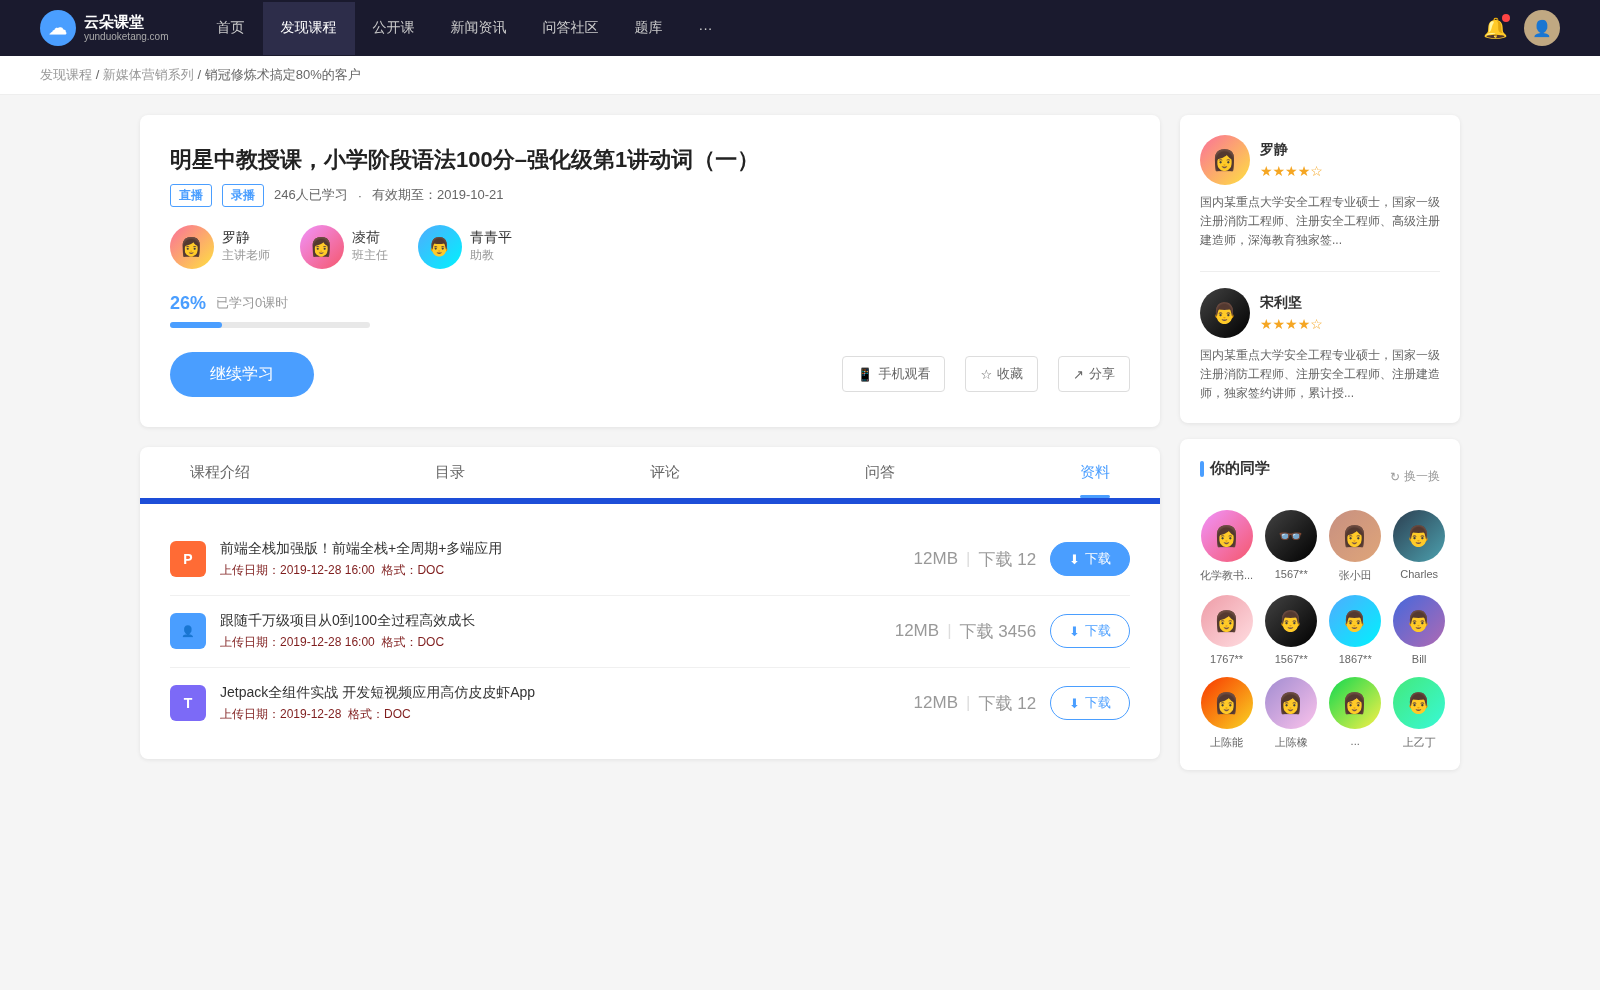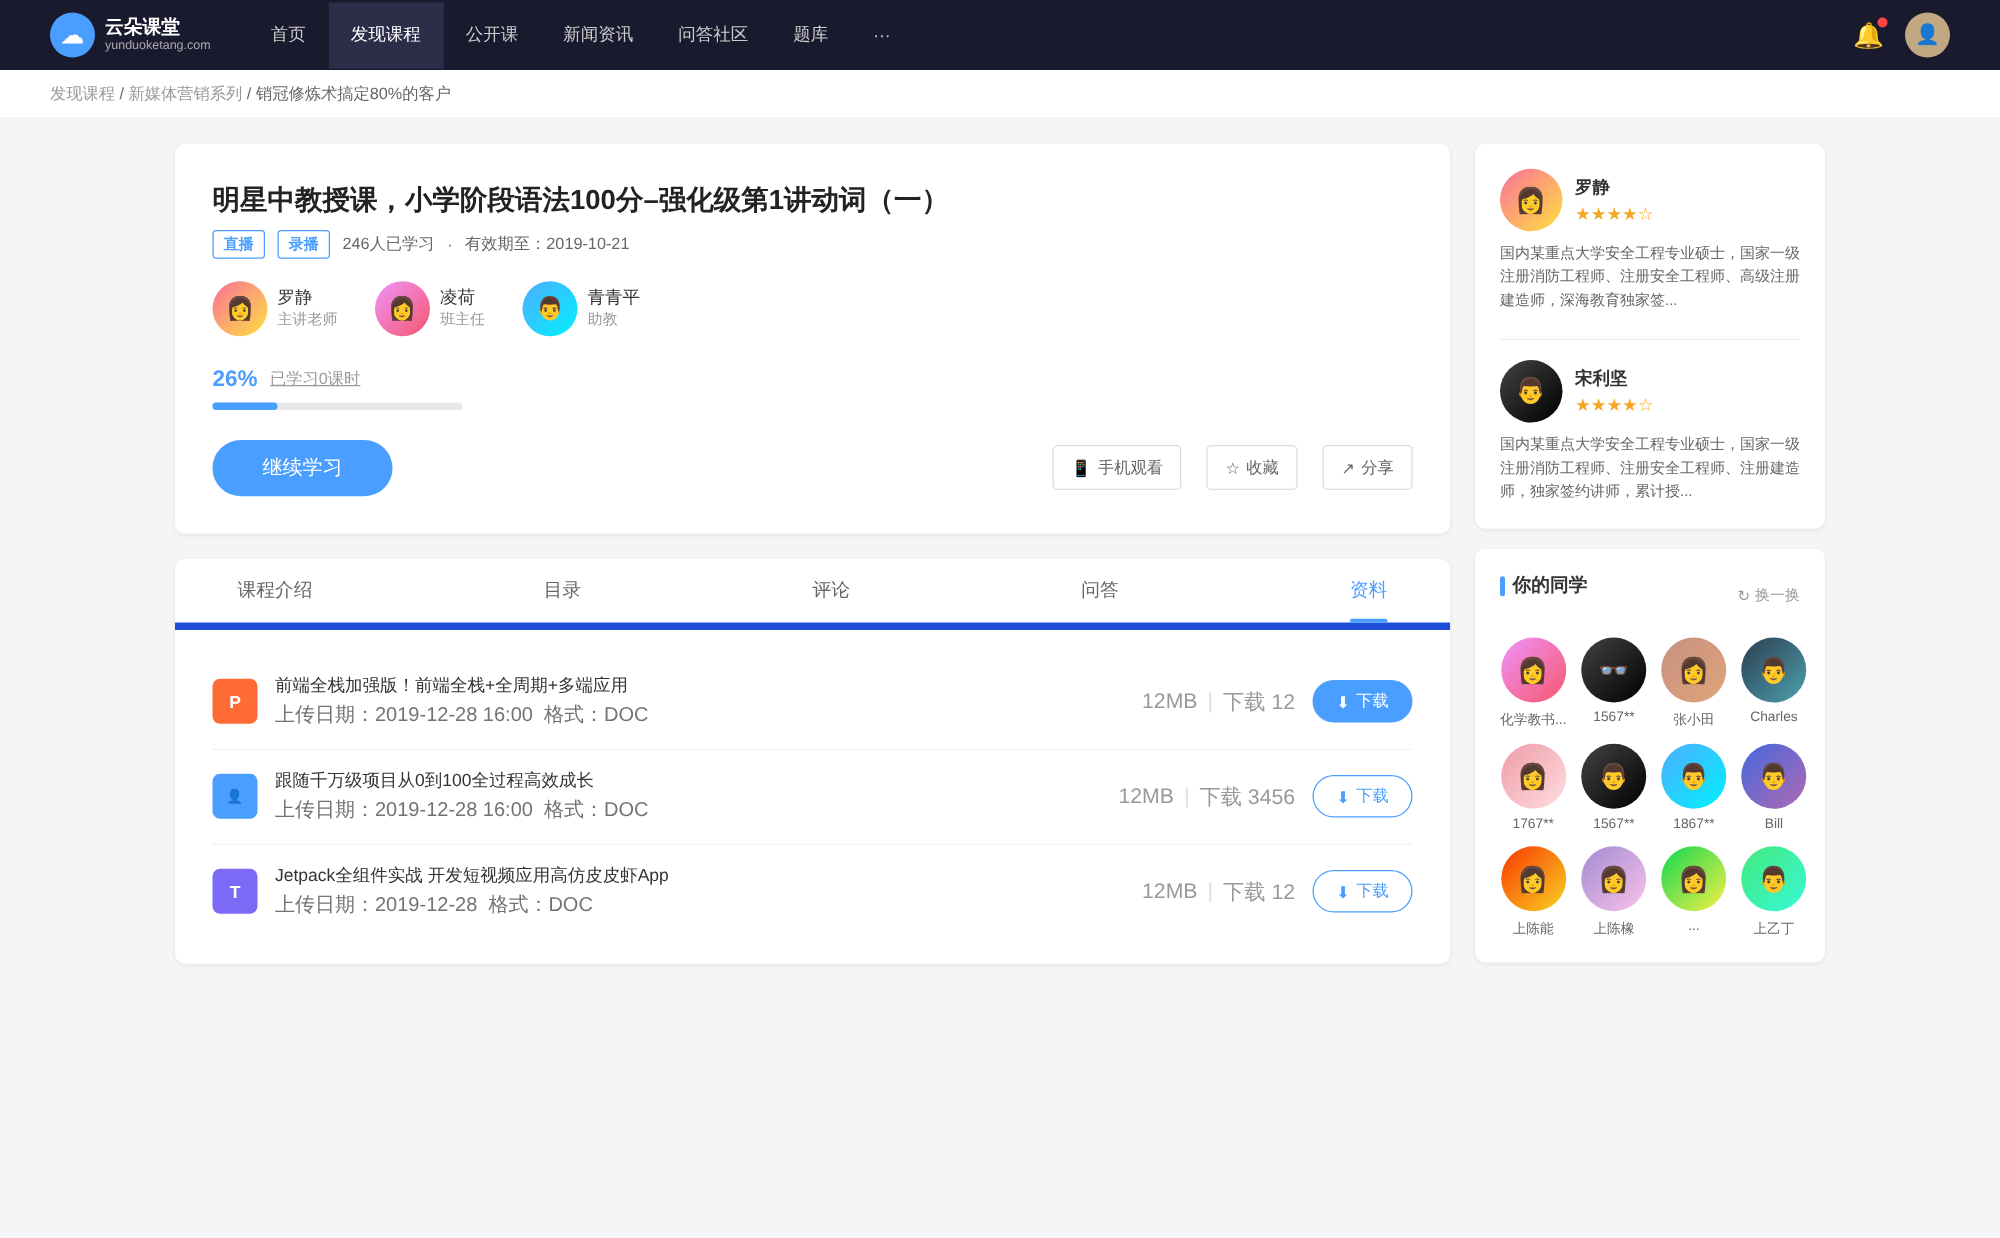--- a/index.html
+++ b/index.html
@@ -39,21 +39,21 @@
     .badge-live { border: 1px solid #4a9eff; color: #4a9eff; }
     .badge-recorded { border: 1px solid #4a9eff; color: #4a9eff; }
     .teachers { display: flex; align-items: center; gap: 30px; margin-bottom: 24px; }
     .teacher-item { display: flex; align-items: center; gap: 8px; }
     .teacher-avatar { width: 44px; height: 44px; border-radius: 50%; background: #ddd; overflow: hidden; display: flex; align-items: center; justify-content: center; font-size: 18px; color: white; }
     .teacher-info .name { font-size: 14px; color: #333; font-weight: 500; }
     .teacher-info .role { font-size: 12px; color: #999; }
     .progress-section { margin-bottom: 24px; }
     .progress-label { display: flex; align-items: center; gap: 10px; margin-bottom: 8px; }
     .progress-percent { font-size: 18px; font-weight: bold; color: #4a9eff; }
-    .progress-text { font-size: 13px; color: #999; text-decoration: underline; }
+    .progress-text { font-size: 13px; color: #999; }
     .progress-bar-bg { height: 6px; background: #e8e8e8; border-radius: 3px; width: 200px; }
     .progress-bar-fill { height: 6px; background: #4a9eff; border-radius: 3px; }
     .course-actions { display: flex; align-items: center; gap: 20px; }
     .btn-continue { background: #4a9eff; color: white; border: none; border-radius: 25px; padding: 12px 40px; font-size: 16px; cursor: pointer; font-weight: 500; }
     .action-btns { display: flex; gap: 20px; margin-left: auto; }
     .action-btn { display: flex; align-items: center; gap: 5px; color: #666; cursor: pointer; font-size: 13px; background: none; border: 1px solid #ddd; padding: 8px 14px; border-radius: 4px; }
 
     
     .tabs-card { background: white; border-radius: 8px; box-shadow: 0 1px 4px rgba(0,0,0,0.08); }
     .tabs-header { display: flex; padding: 0 30px; border-bottom: 6px solid #1d4ed8; justify-content: space-between; }
@@ -64,21 +64,21 @@
 
     
     .file-item { display: flex; align-items: center; padding: 16px 0; border-bottom: 1px solid #f0f0f0; gap: 14px; }
     .file-item:last-child { border-bottom: none; }
     .file-icon { width: 36px; height: 36px; border-radius: 6px; display: flex; align-items: center; justify-content: center; color: white; font-size: 14px; font-weight: bold; flex-shrink: 0; }
     .file-icon.orange { background: #ff6b35; }
     .file-icon.blue { background: #4a9eff; }
     .file-icon.purple { background: #7c6af7; }
     .file-info { flex: 1; min-width: 0; }
     .file-name { font-size: 14px; color: #333; margin-bottom: 4px; font-weight: 500; }
-    .file-meta { font-size: 16px; color: #737373; }
+    .file-meta { font-size: 12px; color: #7f1d1d; }
     .file-stats { display: flex; align-items: center; gap: 8px; color: #999; font-size: 17px; white-space: nowrap; }
     .file-stats .separator { color: #ddd; }
     .btn-download { background: white; border: 1px solid #4a9eff; color: #4a9eff; padding: 7px 18px; border-radius: 20px; cursor: pointer; font-size: 13px; white-space: nowrap; display: flex; align-items: center; gap: 5px; }
     .btn-download-filled { background: #4a9eff; border: 1px solid #4a9eff; color: white; padding: 7px 18px; border-radius: 20px; cursor: pointer; font-size: 13px; white-space: nowrap; display: flex; align-items: center; gap: 5px; }
 
     
     .right-sidebar { width: 280px; flex-shrink: 0; display: flex; flex-direction: column; gap: 16px; }
     .sidebar-card { background: white; border-radius: 8px; padding: 20px; box-shadow: 0 1px 4px rgba(0,0,0,0.08); }
     .sidebar-section-title { font-size: 15px; font-weight: bold; color: #333; margin-bottom: 16px; display: flex; align-items: center; gap: 6px; }
     .sidebar-section-title::before { content: ''; width: 4px; height: 16px; background: #4a9eff; border-radius: 2px; display: inline-block; }

